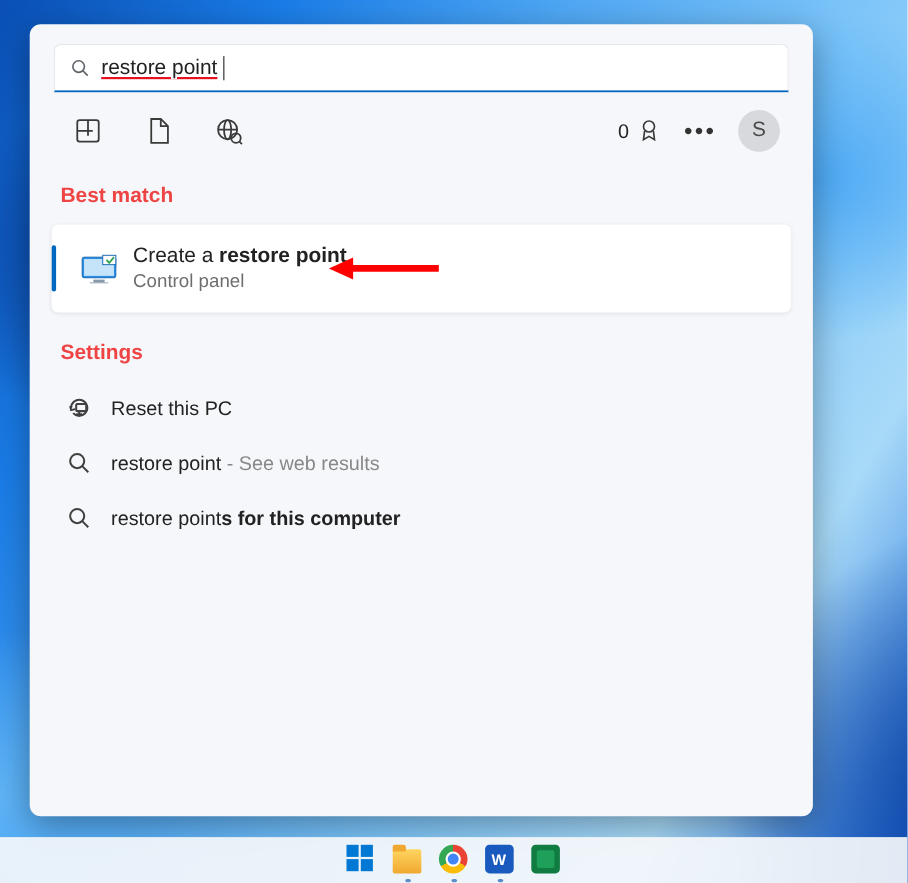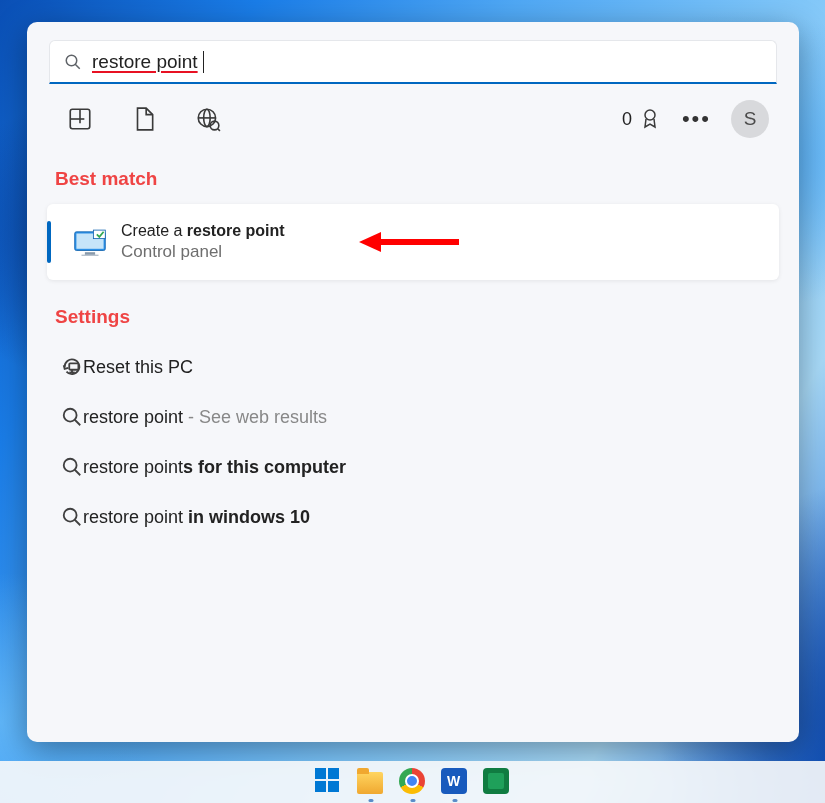--- a/index.html
+++ b/index.html
@@ -20,21 +20,21 @@
       inset: 0;
       background: radial-gradient(ellipse 600px 400px at 20% 30%, #05328b 0%, transparent 40%),
                   radial-gradient(ellipse 400px 300px at 90% 20%, #4eaaf5 0%, transparent 50%),
                   radial-gradient(ellipse 500px 500px at 110% 90%, #0a3d9a 0%, transparent 50%),
                   radial-gradient(ellipse 300px 300px at 0% 90%, #5fb5f8 0%, transparent 50%);
     }
     .panel {
       position: absolute;
       left: 27px;
       top: 22px;
-      width: 772px;
+      width: 712px;
       height: 720px;
       background: #f6f7fa;
       border-radius: 10px;
       box-shadow: 0 8px 32px rgba(0,0,0,0.35);
       padding: 18px 22px;
     }
     .search-bar {
       display: flex;
       align-items: center;
       background: #fff;
@@ -149,39 +149,40 @@
       height: 28px;
       margin-left: 16px;
       margin-right: 14px;
     }
     .bm-text {
       display: flex;
       flex-direction: column;
       gap: 2px;
     }
     .bm-title {
-      font-size: 16px;
+      font-size: 19px;
       color: #222;
     }
     .bm-title .bold {
       font-weight: 600;
     }
     .bm-sub {
       font-size: 17px;
       color: #6e6e6e;
     }
     .arrow-annotation {
       position: absolute;
       right: 320px;
       top: 50%;
       transform: translateY(-50%);
     }
     .list-item {
       display: flex;
       align-items: center;
+      gap: 18px;
       padding: 14px 12px;
       font-size: 18px;
       color: #222;
       cursor: pointer;
       border-radius: 4px;
     }
     .li-icon {
       width: 22px;
       height: 22px;
       stroke: #404040;
@@ -395,29 +396,20 @@
   <div class="list-item">
     <svg class="li-icon" viewBox="0 0 24 24">
       <circle cx="10" cy="10" r="7"></circle>
       <line x1="15" y1="15" x2="21" y2="21"></line>
     </svg>
     <div class="li-text">
       <span>restore point</span><span class="bold">s for this computer</span><span class="muted"></span>
     </div>
   </div>
 
-  <div class="list-item">
-    <svg class="li-icon" viewBox="0 0 24 24">
-      <circle cx="10" cy="10" r="7"></circle>
-      <line x1="15" y1="15" x2="21" y2="21"></line>
-    </svg>
-    <div class="li-text">
-      <span>restore point </span><span class="bold">in windows 10</span><span class="muted"></span>
-    </div>
-  </div>
 
 </div>
 
 <div class="taskbar">
   <div class="tb-app">
     <div class="win-logo">
         <div></div>
         <div></div>
         <div></div>
         <div></div>

